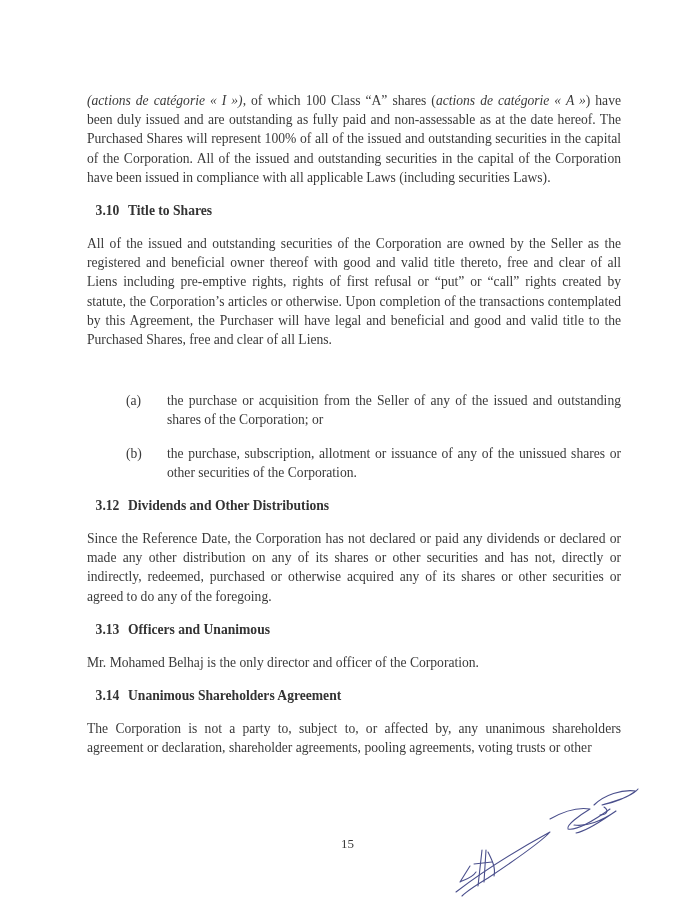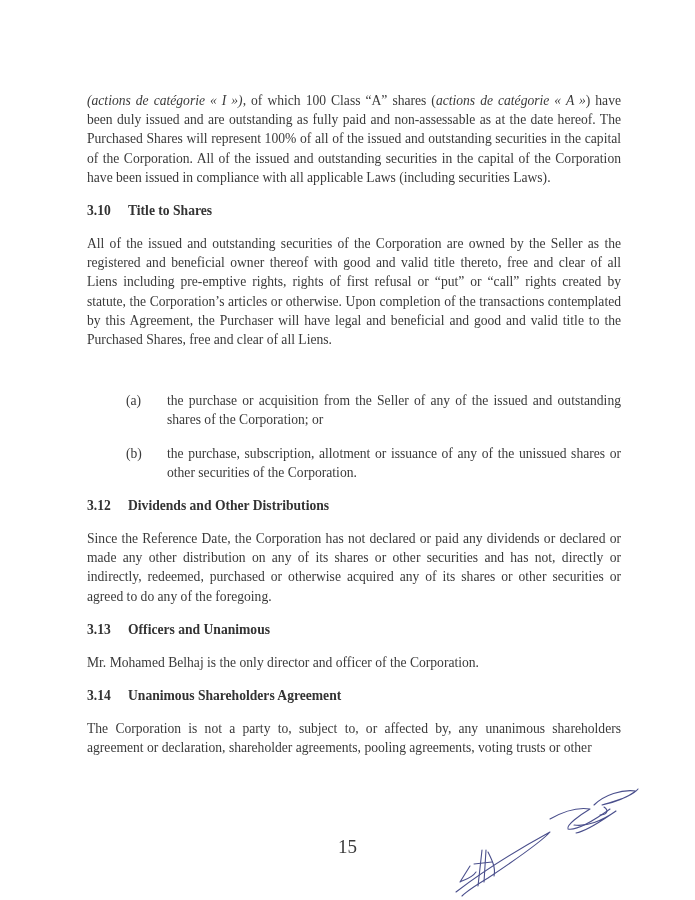--- a/index.html
+++ b/index.html
@@ -31,20 +31,21 @@
     .para em {
       font-style: italic;
     }
     .heading {
       margin: 0;
       font-weight: bold;
       font-size: 13.6px;
       line-height: 19px;
       color: #333333;
       display: flex;
+      text-align: center;
     }
     .heading .num {
       width: 41px;
       flex: none;
     }
     .list-item {
       display: flex;
       margin: 0;
     }
     .list-item .label {
@@ -56,21 +57,21 @@
       flex: 1;
       text-align: justify;
     }
     .gap-md { height: 14px; }
     .page-number {
       position: absolute;
       left: 0;
       width: 695px;
       top: 836px;
       text-align: center;
-      font-size: 19px;
+      font-size: 13px;
       color: #3a3a3a;
     }
     .signature {
       position: absolute;
       pointer-events: none;
     }
   </style>
 </head>
 <body>
 

